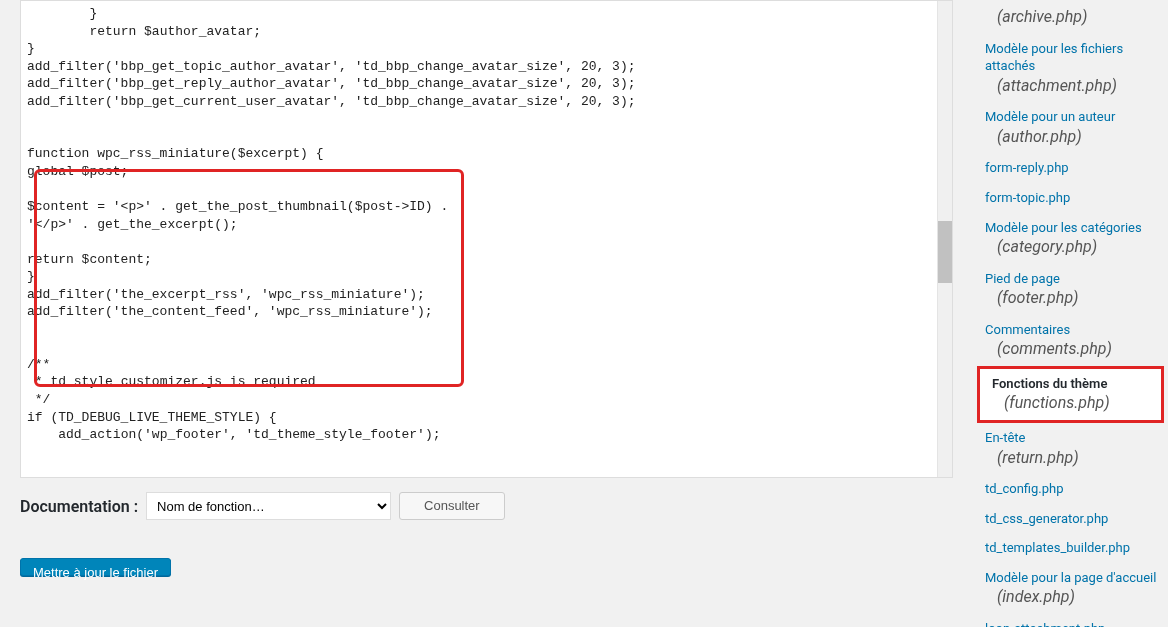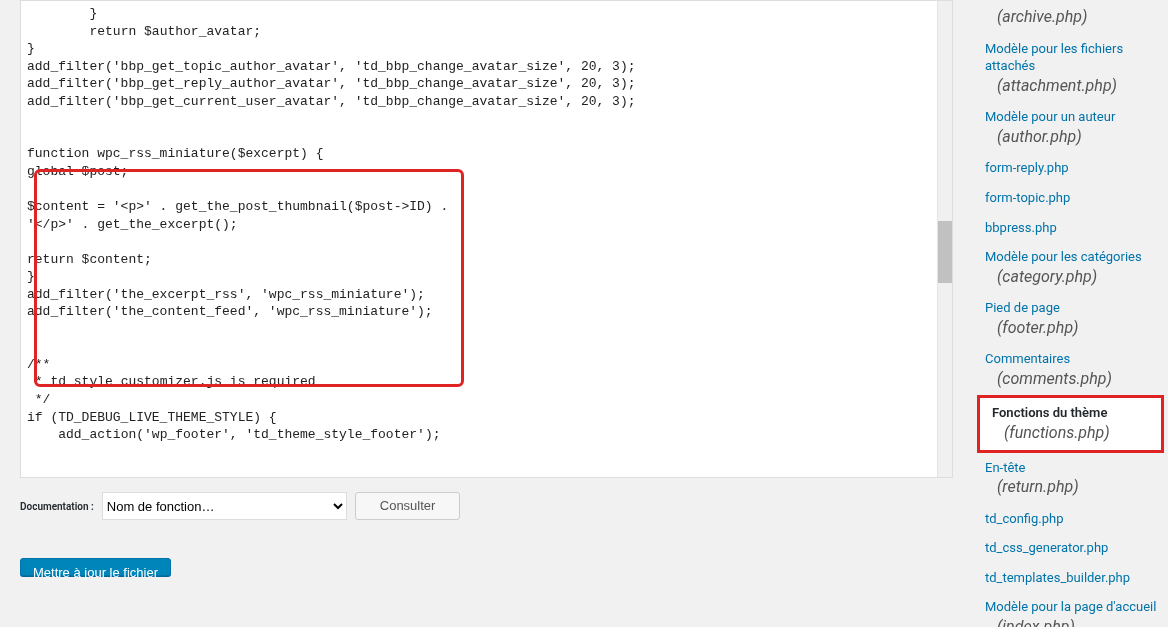--- a/index.html
+++ b/index.html
@@ -57,25 +57,25 @@
     pointer-events: none;
   }
   .doc-row {
     margin-top: 14px;
     display: flex;
     align-items: center;
     gap: 8px;
   }
   .doc-row label {
     font-weight: 600;
-    font-size: 10px;
+    font-size: 16px;
   }
   .doc-row select {
     height: 28px;
-    padding: 0 0;
+    padding: 0 6px;
     border: 1px solid #ddd;
     background: #fff;
     font-size: 13px;
     width: 245px;
   }
   .btn {
     display: inline-block;
     padding: 0 24px;
     height: 28px;
     line-height: 26px;
@@ -211,23 +211,20 @@
           <a href="#">Modèle pour un auteur</a>
           <span class="sub">(author.php)</span>
         </li>
         <li>
           <a href="#">form-reply.php</a>
         </li>
         <li>
           <a href="#">form-topic.php</a>
         </li>
         <li>
-          <a href="#">bbpress.php</a>
-        </li>
-        <li>
           <a href="#">Modèle pour les catégories</a>
           <span class="sub">(category.php)</span>
         </li>
         <li>
           <a href="#">Pied de page</a>
           <span class="sub">(footer.php)</span>
         </li>
         <li>
           <a href="#">Commentaires</a>
           <span class="sub">(comments.php)</span>

